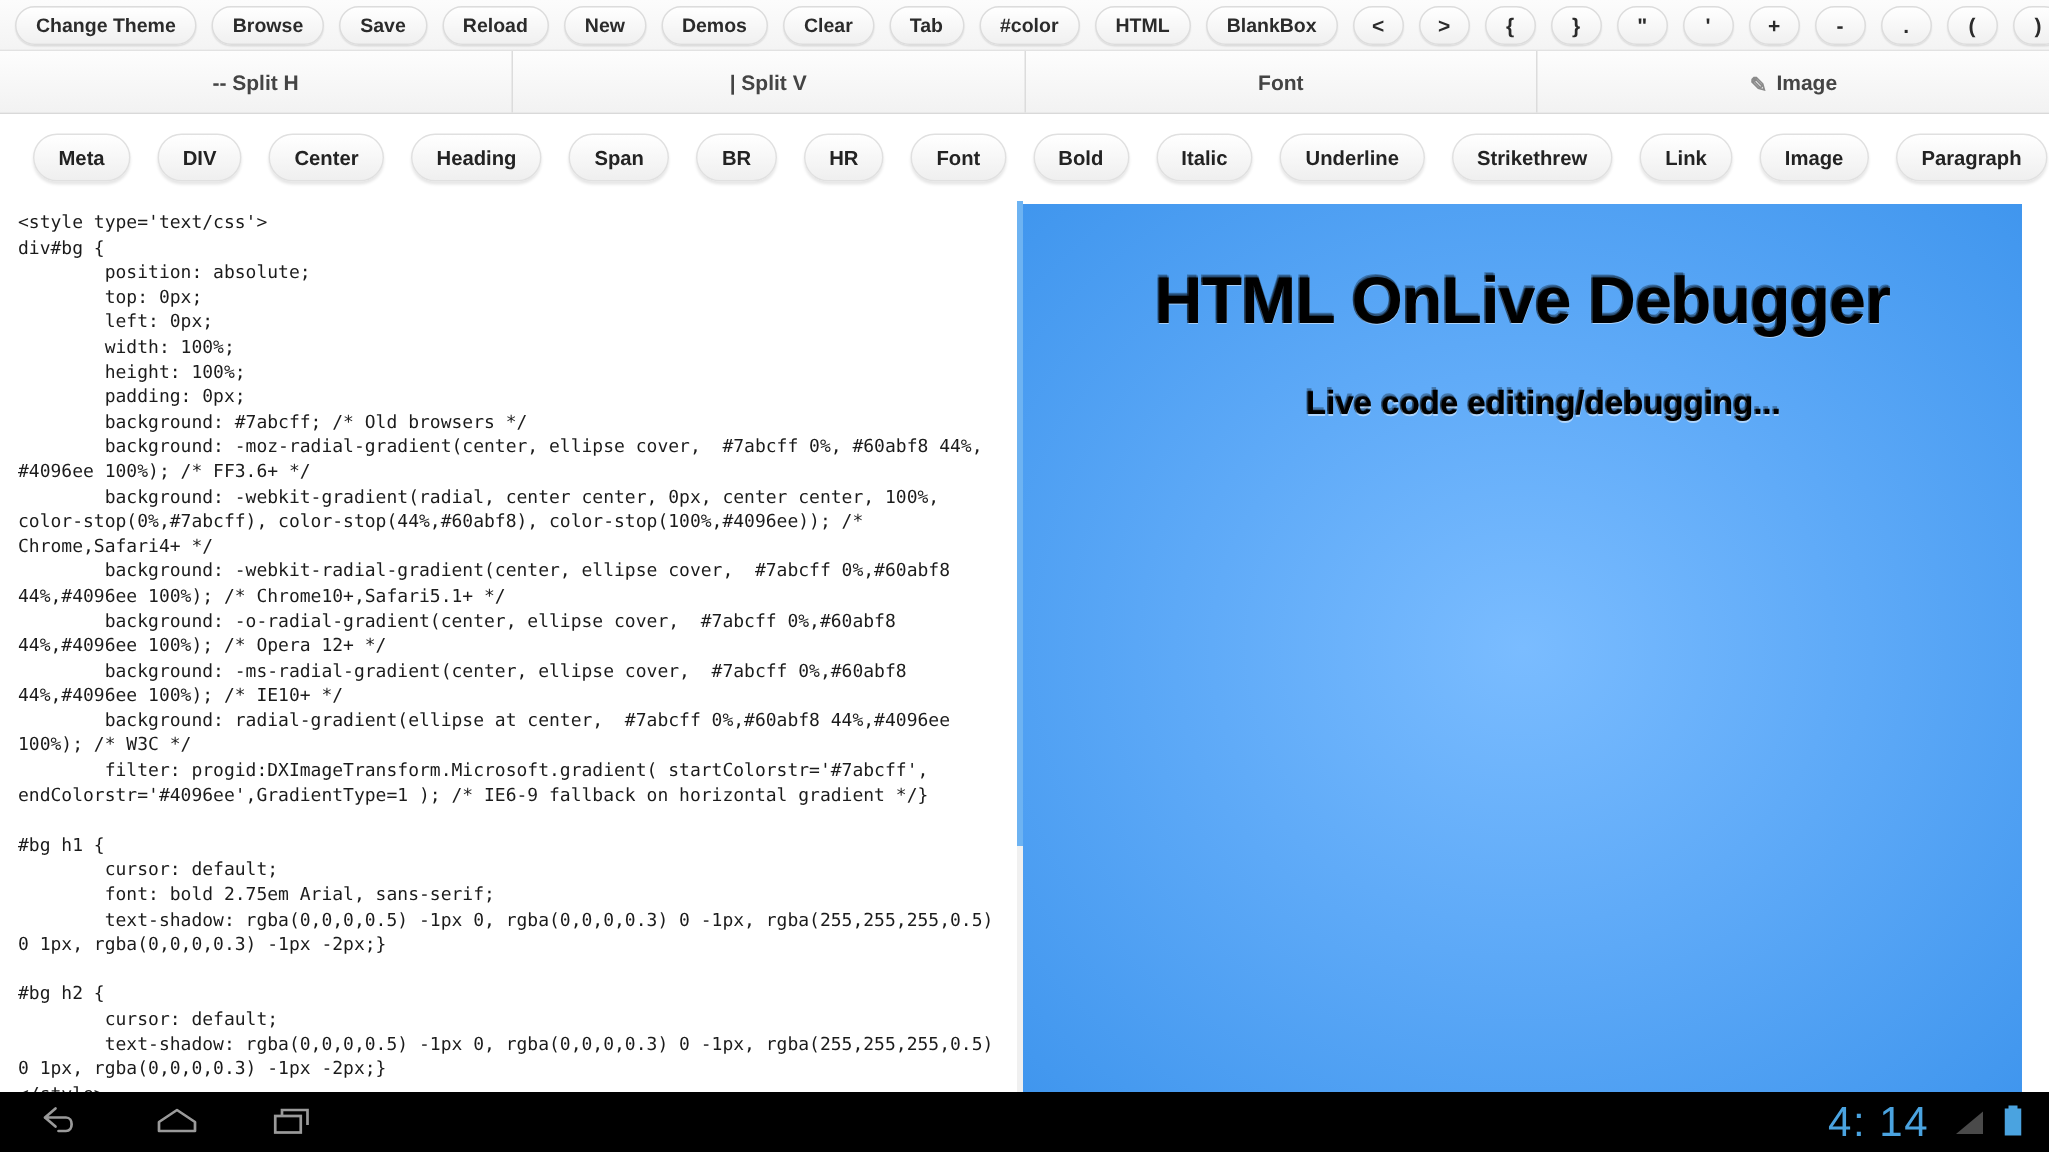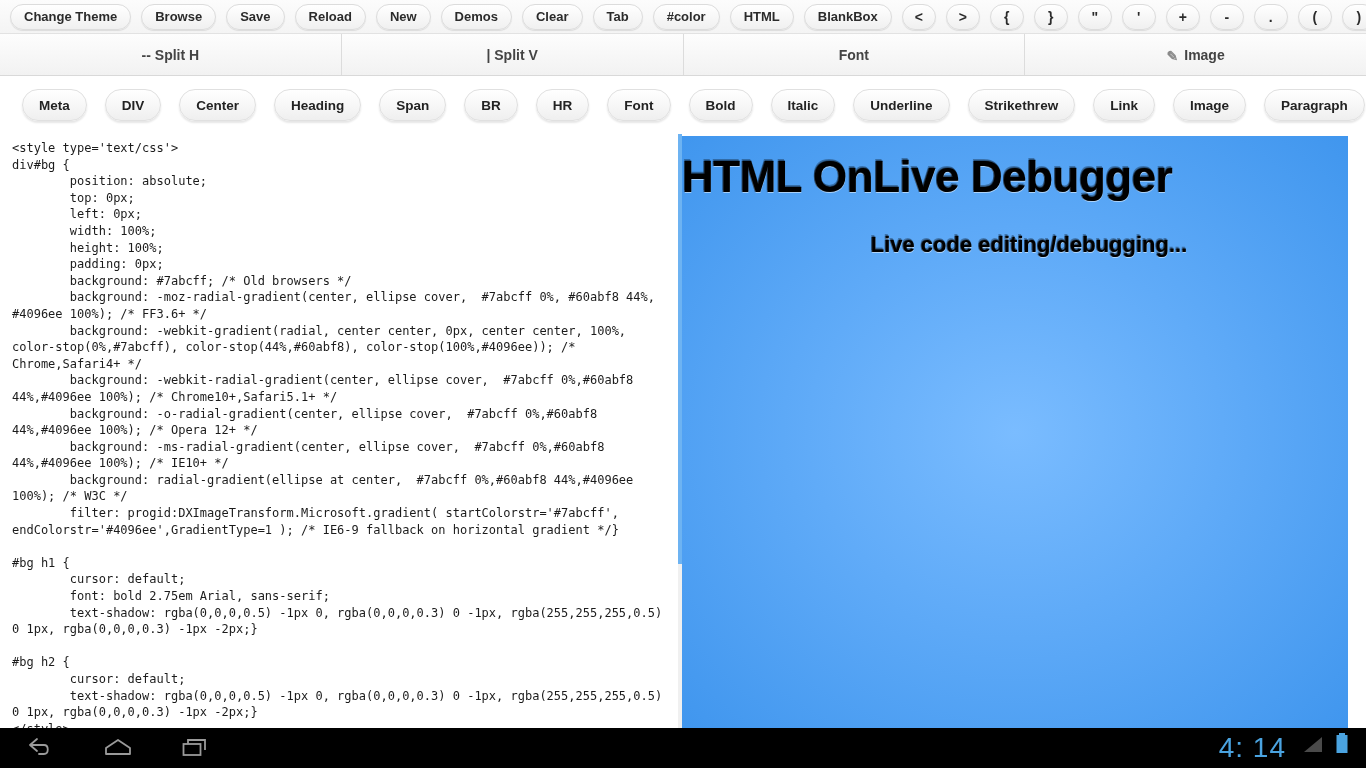--- a/index.html
+++ b/index.html
@@ -130,22 +130,22 @@
 
   
   .preview-pane {
     position: absolute;
     top: 136px; left: 682px;
     width: 666px; height: 592px;
     overflow: hidden;
     background: radial-gradient(ellipse at center, #7abcff 0%, #60abf8 44%, #4096ee 100%);
   }
   .preview-h1 {
-    margin-top: 16px;
-    text-align: left;
+    margin-top: 40px;
+    text-align: center;
     color: #000000;
     font-family: "Liberation Sans", sans-serif;
     font-weight: bold;
     font-size: 44px;
     letter-spacing: -0.5px;
     cursor: default;
     text-shadow: rgba(0,0,0,0.5) -1px 0, rgba(0,0,0,0.3) 0 -1px,
                  rgba(255,255,255,0.5) 0 1px, rgba(0,0,0,0.3) -1px -2px;
   }
   .preview-h2 {
@@ -164,21 +164,21 @@
   
   .sysbar {
     position: absolute;
     left: 0; top: 728px;
     width: 1366px; height: 40px;
     background: #000000;
     display: flex; align-items: center;
   }
   .nav-group { display: flex; align-items: center; gap: 42px; margin-left: 22px; }
   .nav-btn { width: 36px; height: 30px; display: flex; align-items: center; justify-content: center; cursor: pointer; }
-  .sys-right { margin-left: auto; display: flex; align-items: flex-start; gap: 16px; margin-right: 16px; }
+  .sys-right { margin-left: auto; display: flex; align-items: center; gap: 16px; margin-right: 16px; }
   .sys-clock {
     color: #4aa3e0;
     font-family: "Liberation Sans", sans-serif;
     font-size: 28px;
     letter-spacing: 1px;
     font-weight: normal;
   }
   .sys-icons { display: flex; align-items: flex-end; gap: 8px; }
 </style>
 </head>

